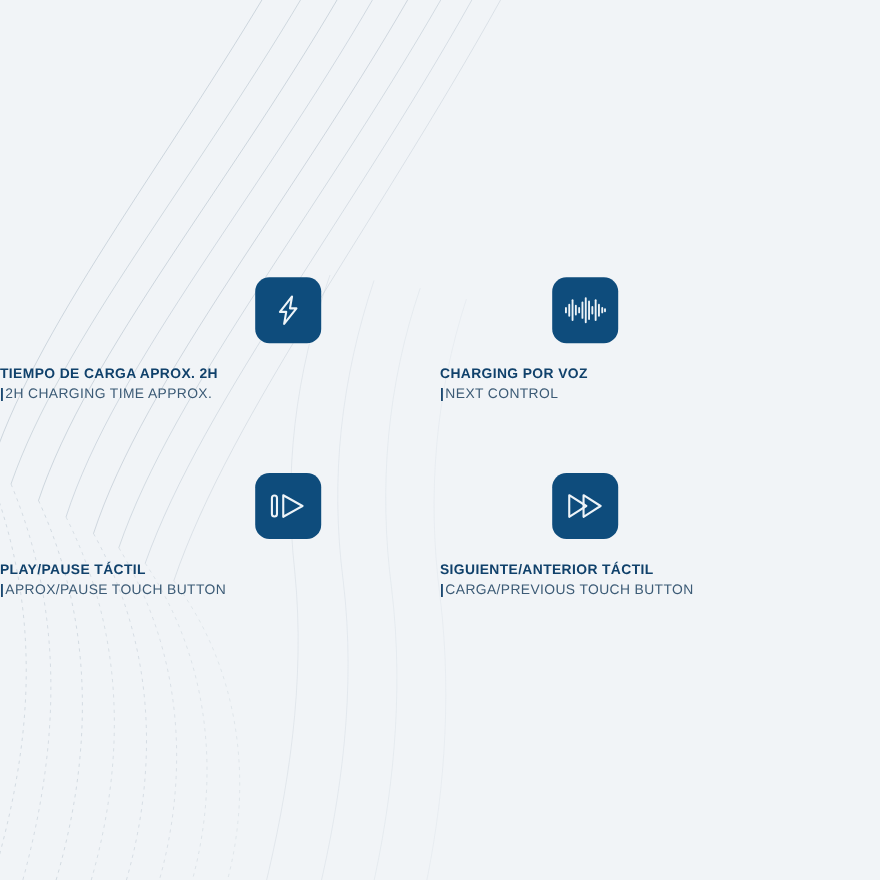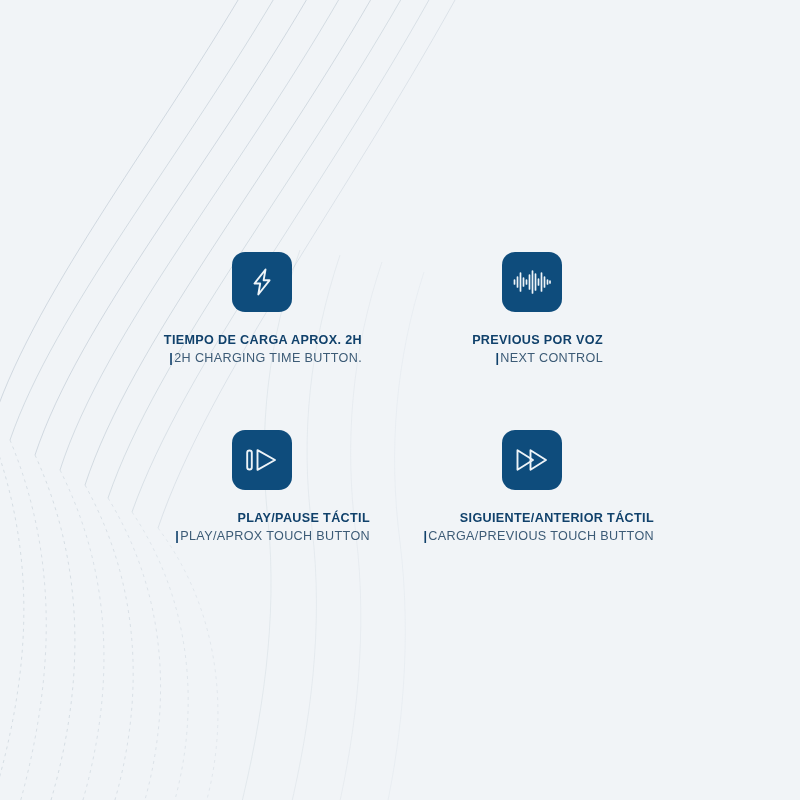--- a/index.html
+++ b/index.html
@@ -56,21 +56,20 @@
     background: #0e4c7c;
     display: flex;
     align-items: center;
     justify-content: center;
   }
   .tile svg { display: block; overflow: visible; }
 
   
   .caption {
     position: absolute;
-    text-align: right;
     white-space: nowrap;
     line-height: 1.0;
   }
   .caption-es {
     font-size: 12.6px;
     font-weight: bold;
     color: #10416b;
     letter-spacing: 0.35px;
     margin: 0 0 5px 0;
   }
@@ -91,21 +90,21 @@
   .r1c1 .tile     { left: 232px; top: 0px; }
   .r1c1 .caption  { left: 0px;  top: 82px; width: 362px; }
 
   .r1c2 .tile     { left: 102px; top: 0px; }
   .r1c2 .caption  { left: 0px;  top: 82px; width: 203px; }
 
   .r2c1 .tile     { left: 232px; top: 0px; }
   .r2c1 .caption  { left: 0px;  top: 82px; width: 370px; }
 
   .r2c2 .tile     { left: 102px; top: 0px; }
-  .r2c2 .caption  { left: 12px;  top: 82px; width: 242px; }
+  .r2c2 .caption  { left: 0px;  top: 82px; width: 242px; }
 </style>
 </head>
 <body>
 
 <svg id="bg-pattern" viewBox="0 0 800 800" xmlns="http://www.w3.org/2000/svg" aria-hidden="true">
   <g fill="none" stroke="#9aabba" stroke-width="0.7">
     <path d="M 250,-20 C 150,150 30,300 -10,430" opacity="0.55"></path>
     <path d="M 285,-20 C 180,160 55,310  10,440" opacity="0.50"></path>
     <path d="M 318,-20 C 212,165 80,320  35,455" opacity="0.55"></path>
     <path d="M 350,-20 C 243,170 105,330 60,470" opacity="0.48"></path>
@@ -135,21 +134,21 @@
 <div id="feature-grid">
 
   <div class="feature-cell r1c1">
     <div class="tile">
       <svg width="34" height="34" viewBox="0 0 34 34">
         <path d="M20.5 4.5 L9.5 18.5 L15.2 18.5 L13.3 29.5 L24.5 15.3 L18.6 15.3 Z" fill="none" stroke="#eef4f8" stroke-width="1.9" stroke-linejoin="round" stroke-linecap="round"></path>
       </svg>
     </div>
     <div class="caption">
       <p class="caption-es">TIEMPO DE CARGA APROX. 2H</p>
-      <p class="caption-en"><span class="pipe">|</span><span>2H CHARGING TIME BUTTON.</span></p>
+      <p class="caption-en"><span class="pipe">|</span><span>2H CHARGING TIME APPROX.</span></p>
     </div>
   </div>
 
   <div class="feature-cell r1c2">
     <div class="tile">
       <svg width="40" height="26" viewBox="0 0 40 26">
         <g stroke="#eef4f8" stroke-width="1.7" stroke-linecap="round">
           <line x1="2.5" y1="11" x2="2.5" y2="15"></line>
           <line x1="5.5" y1="8" x2="5.5" y2="18"></line>
           <line x1="8.5" y1="4" x2="8.5" y2="22"></line>
@@ -160,37 +159,37 @@
           <line x1="23.5" y1="5" x2="23.5" y2="21"></line>
           <line x1="26.5" y1="10" x2="26.5" y2="16"></line>
           <line x1="29.5" y1="4" x2="29.5" y2="22"></line>
           <line x1="32.5" y1="8" x2="32.5" y2="18"></line>
           <line x1="35.5" y1="11" x2="35.5" y2="15"></line>
           <line x1="38" y1="12" x2="38" y2="14"></line>
         </g>
       </svg>
     </div>
     <div class="caption">
-      <p class="caption-es">PREVIOUS POR VOZ</p>
+      <p class="caption-es">CHARGING POR VOZ</p>
       <p class="caption-en"><span class="pipe">|</span><span>NEXT CONTROL</span></p>
     </div>
   </div>
 
   <div class="feature-cell r2c1">
     <div class="tile">
       <svg width="36" height="30" viewBox="0 0 36 30">
         <g fill="none" stroke="#eef4f8" stroke-width="1.9" stroke-linejoin="round" stroke-linecap="round">
           <rect x="3.2" y="5.5" width="4.6" height="19" rx="2.3"></rect>
           <path d="M13.5 5.2 L31 15 L13.5 24.8 Z"></path>
         </g>
       </svg>
     </div>
     <div class="caption">
       <p class="caption-es">PLAY/PAUSE TÁCTIL</p>
-      <p class="caption-en"><span class="pipe">|</span><span>PLAY/APROX TOUCH BUTTON</span></p>
+      <p class="caption-en"><span class="pipe">|</span><span>APROX/PAUSE TOUCH BUTTON</span></p>
     </div>
   </div>
 
   <div class="feature-cell r2c2">
     <div class="tile">
       <svg width="36" height="30" viewBox="0 0 36 30">
         <g fill="none" stroke="#eef4f8" stroke-width="1.9" stroke-linejoin="round" stroke-linecap="round">
           <path d="M3.5 5.2 L19 15 L3.5 24.8 Z"></path>
           <path d="M16.5 5.2 L32 15 L16.5 24.8 Z"></path>
         </g>

